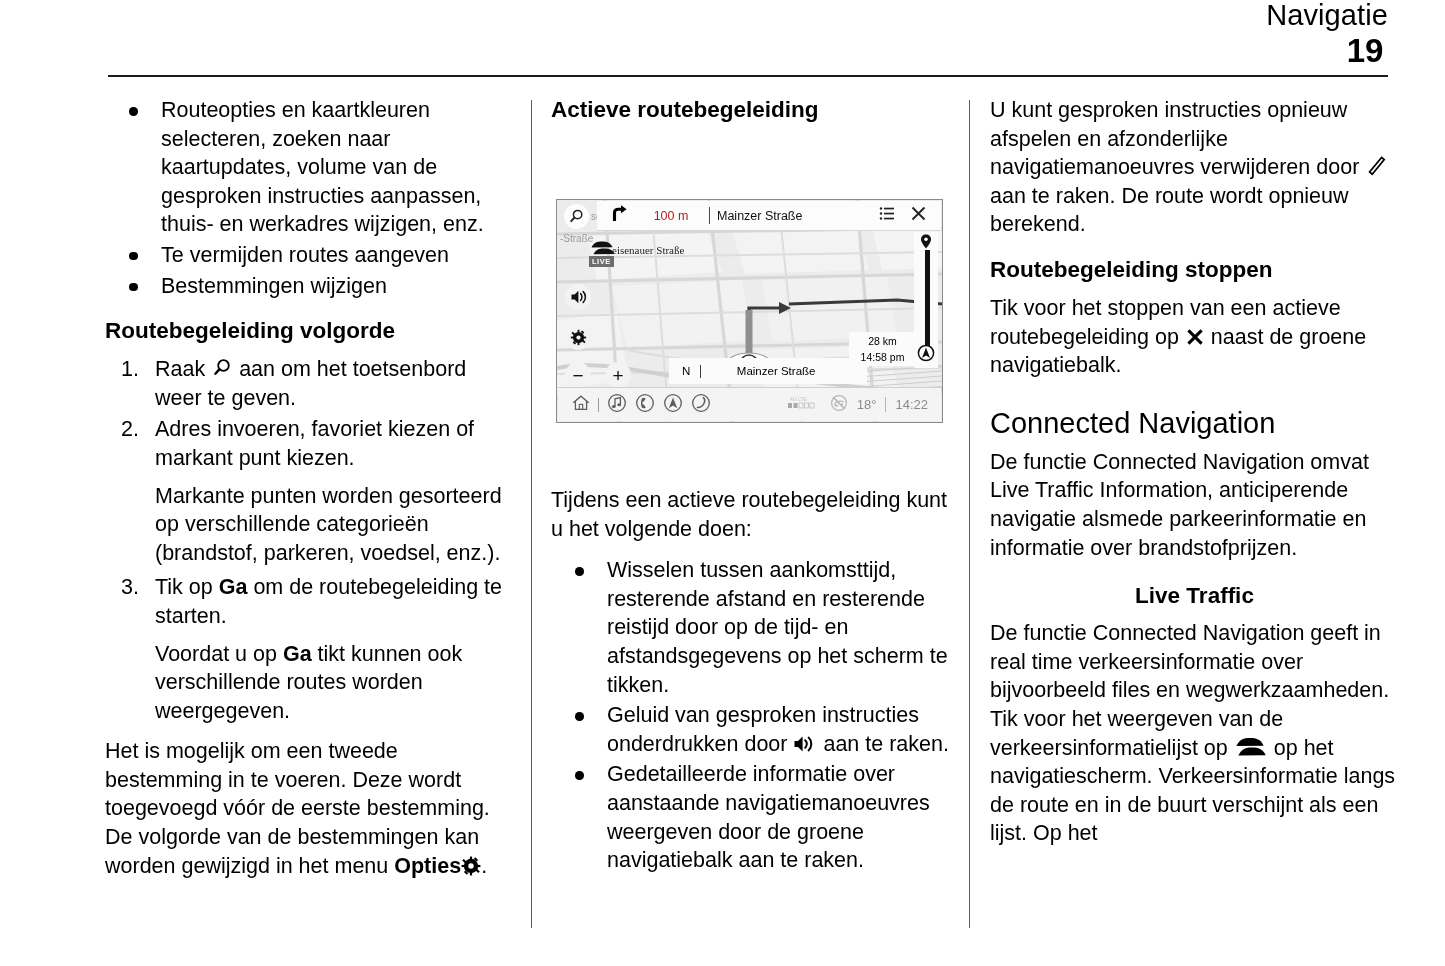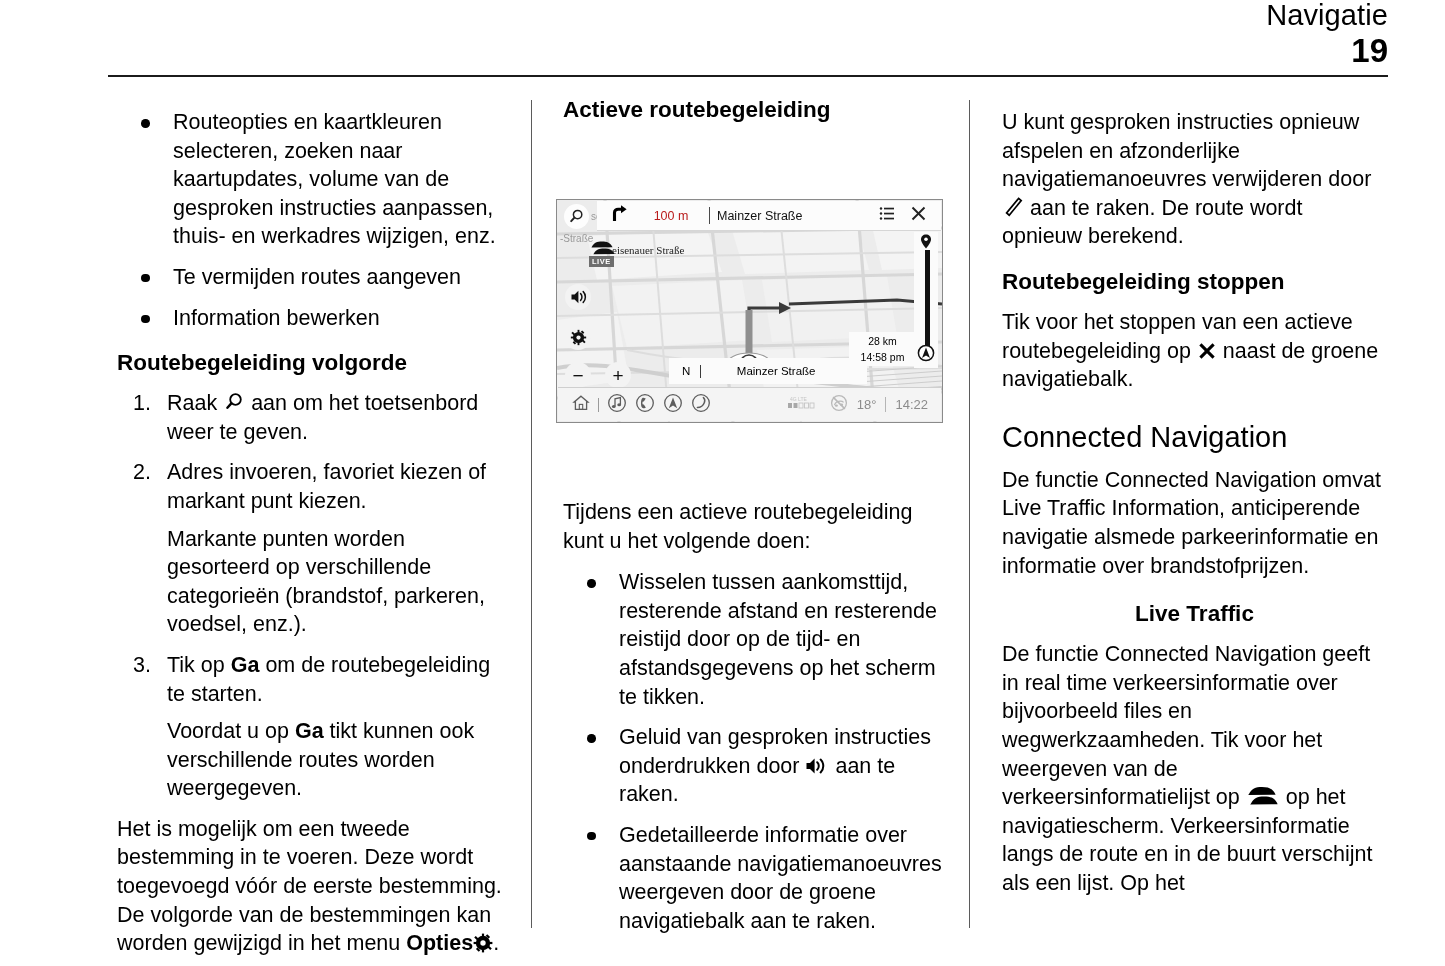--- a/index.html
+++ b/index.html
@@ -34,21 +34,21 @@
   #page-header .chapter {
     font-size: 29px;
     font-weight: normal;
     letter-spacing: 0.1px;
   }
   #page-header .pagenum {
     font-size: 33px;
     font-weight: bold;
     margin-left: 44px;
     width: 46px;
-    text-align: right;
+    text-align: center;
   }
   #page-header .rule {
     border-top: 2.2px solid #1b1b1b;
     margin-top: 5px;
   }
 
   
   .col {
     position: absolute;
     top: 96px;
@@ -62,21 +62,21 @@
     position: absolute;
     top: 100px;
     width: 0;
     border-left: 1.6px solid #5b5b5b;
     height: 828px;
   }
   #divider-1 { left: 531px; }
   #divider-2 { left: 969px; }
 
   
-  p, li, h2, h3, h4 { margin: 12px; }
+  p, li, h2, h3, h4 { margin: 0; }
   .body-text {
     font-size: 21.5px;
     line-height: 28.6px;
     margin-bottom: 13px;
   }
   .h-section {
     font-size: 22.5px;
     font-weight: bold;
     line-height: 28px;
     margin-top: 17px;
@@ -325,21 +325,21 @@
 </div>
 
 <div class="vdivider" id="divider-1"></div>
 <div class="vdivider" id="divider-2"></div>
 
 <div class="col" id="col-1">
 
   <ul class="bullets">
     <li>Routeopties en kaartkleuren selecteren, zoeken naar kaartupdates, volume van de gesproken instructies aanpassen, thuis- en werkadres wijzigen, enz.</li>
     <li>Te vermijden routes aangeven</li>
-    <li>Information bewerken</li>
+    <li>Bestemmingen wijzigen</li>
   </ul>
 
   <h3 class="h-section">Routebegeleiding volgorde</h3>
 
   <ol class="steps">
     <li>
       <span class="num">1.</span><span>Raak </span><span class="ic"><svg width="22" height="22" viewBox="0 0 22 22">
             <circle cx="12.5" cy="8.5" r="5.3" fill="none" stroke="#000" stroke-width="1.8"></circle>
             <line x1="8.3" y1="12.4" x2="4.4" y2="16.8" stroke="#000" stroke-width="2.4" stroke-linecap="round"></line>
           </svg></span><span> aan om het toetsenbord weer te geven.</span>

